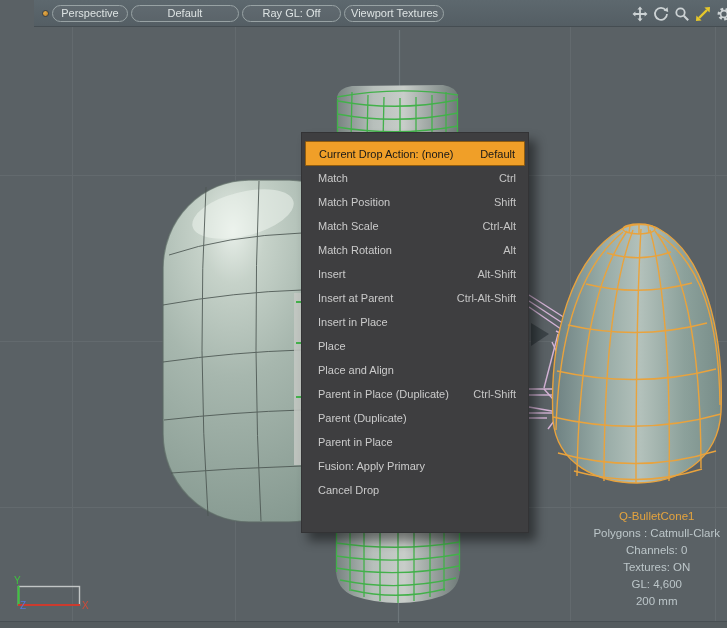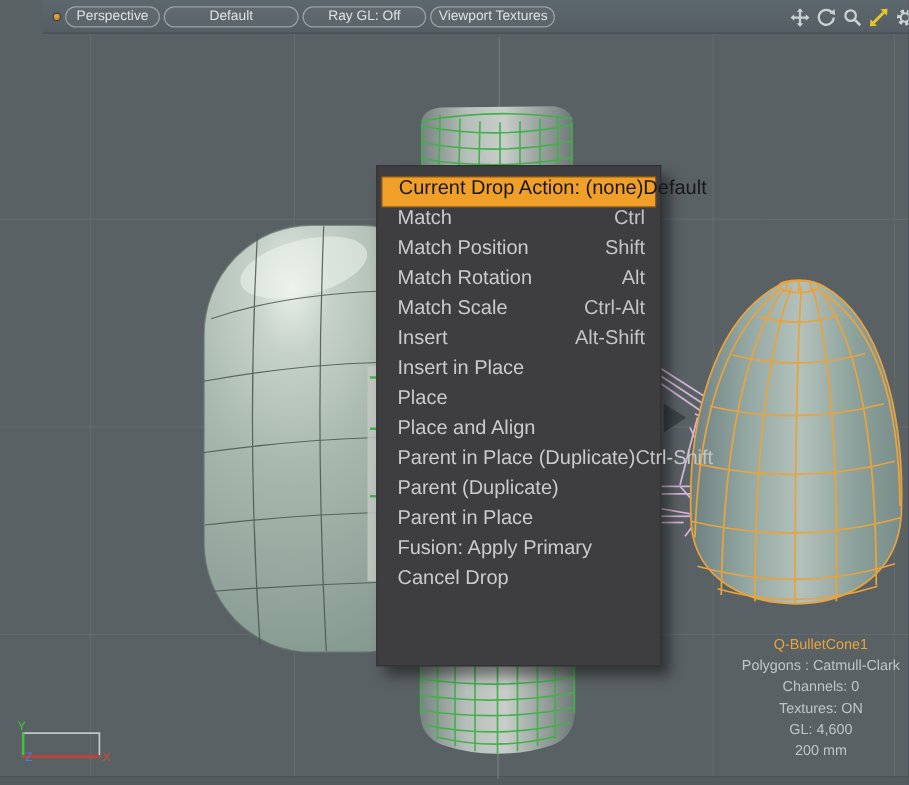--- a/index.html
+++ b/index.html
@@ -30,22 +30,22 @@
   .tb-icons{position:absolute;right:8px;top:5px;display:flex;gap:4px;align-items:center;z-index:31;}
   .tb-icons .ico{width:17px;height:17px;display:flex;align-items:center;justify-content:center;}
   
   .ctx-menu{
     position:absolute;left:301px;top:132px;width:228px;height:401px;z-index:40;
     background:var(--menu-bg,#3e3e40);
     box-shadow:7px 8px 10px rgba(0,0,0,0.45);
     border:1px solid #333335;padding-top:8px;
   }
   .menu-item{
-    height:24px;display:flex;align-items:flex-start;justify-content:space-between;
-    padding:0 12px 0 16px;font-size:16px;color:#cbcbcb;cursor:default;
+    height:24px;display:flex;align-items:center;justify-content:space-between;
+    padding:0 12px 0 16px;font-size:11px;color:#cbcbcb;cursor:default;
     white-space:nowrap;
   }
   .menu-item .shortcut{color:#c4c4c4;}
   .menu-item--active{
     height:25px;margin:0 3px 0 3px;padding:0 9px 0 13px;border:1px solid #8f5c10;
     background:var(--sel,#f09f28);color:#181818;border-radius:1px;
   }
   .menu-item--active .shortcut{color:#181818;}
   
   .scene{position:absolute;left:0;top:0;z-index:1;}
@@ -274,30 +274,34 @@
       </div>
       <div class="menu-item">
         <span class="label">Match</span>
         <span class="shortcut">Ctrl</span>
       </div>
       <div class="menu-item">
         <span class="label">Match Position</span>
         <span class="shortcut">Shift</span>
       </div>
       <div class="menu-item">
+        <span class="label">Match Scale</span>
+        <span class="shortcut">Ctrl-Alt</span>
+      </div>
+      <div class="menu-item">
         <span class="label">Match Rotation</span>
         <span class="shortcut">Alt</span>
       </div>
       <div class="menu-item">
-        <span class="label">Match Scale</span>
-        <span class="shortcut">Ctrl-Alt</span>
-      </div>
-      <div class="menu-item">
         <span class="label">Insert</span>
         <span class="shortcut">Alt-Shift</span>
+      </div>
+      <div class="menu-item">
+        <span class="label">Insert at Parent</span>
+        <span class="shortcut">Ctrl-Alt-Shift</span>
       </div>
       <div class="menu-item">
         <span class="label">Insert in Place</span>
         <span class="shortcut"></span>
       </div>
       <div class="menu-item">
         <span class="label">Place</span>
         <span class="shortcut"></span>
       </div>
       <div class="menu-item">

